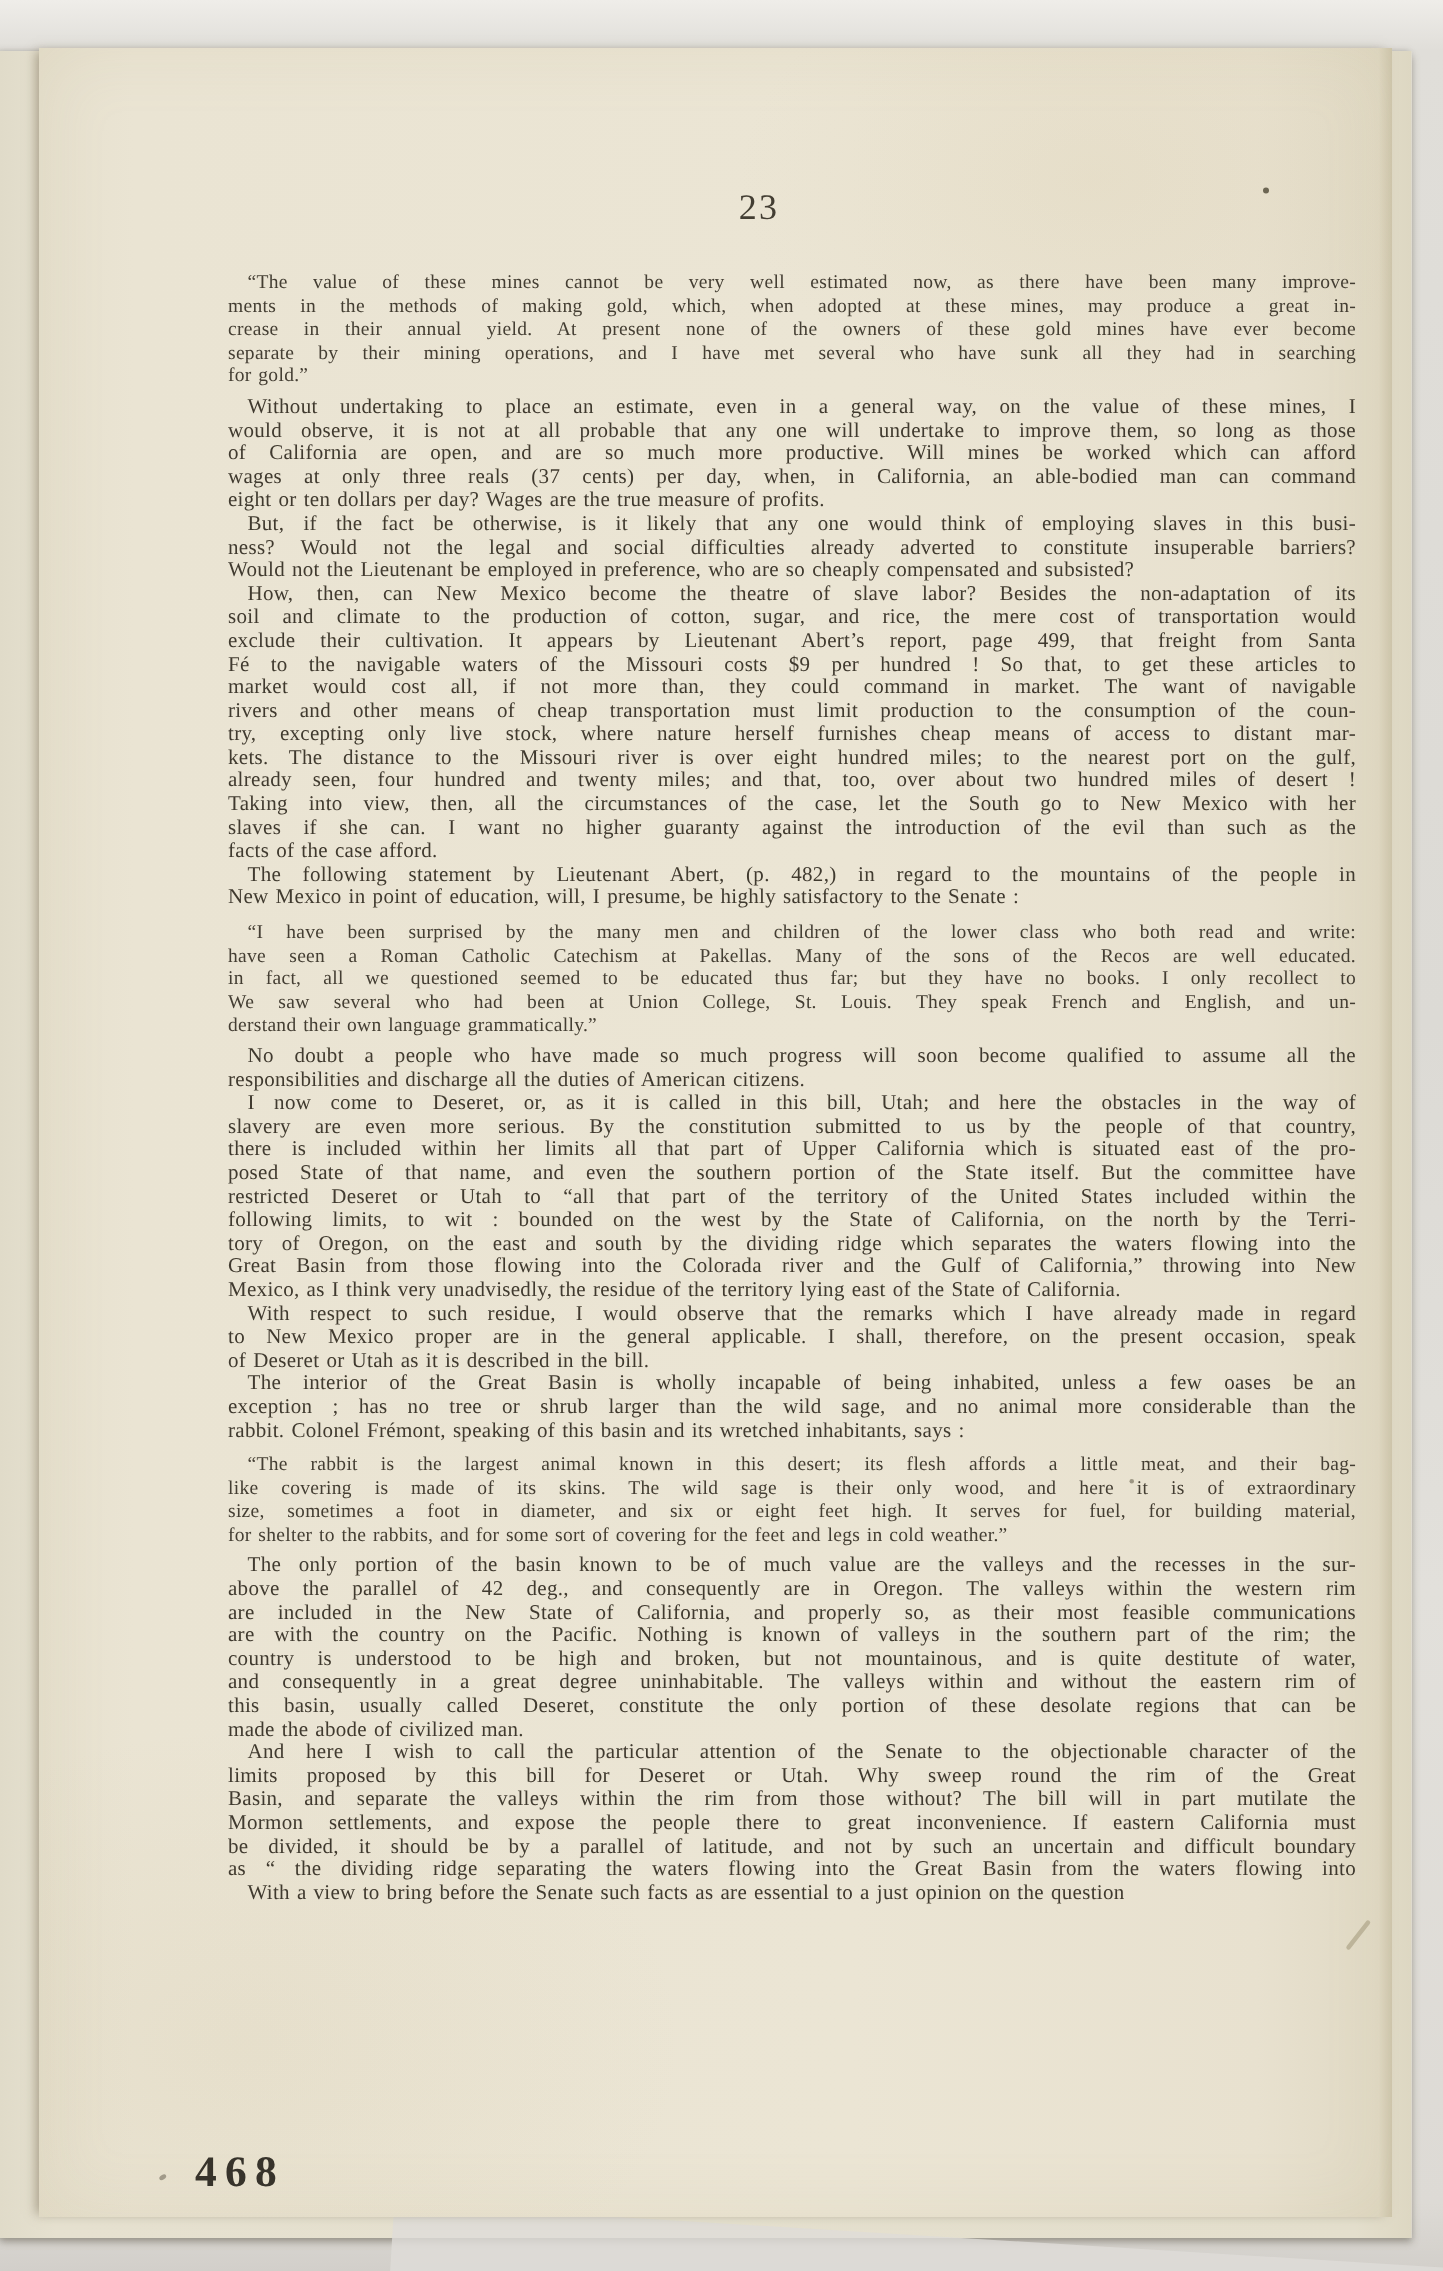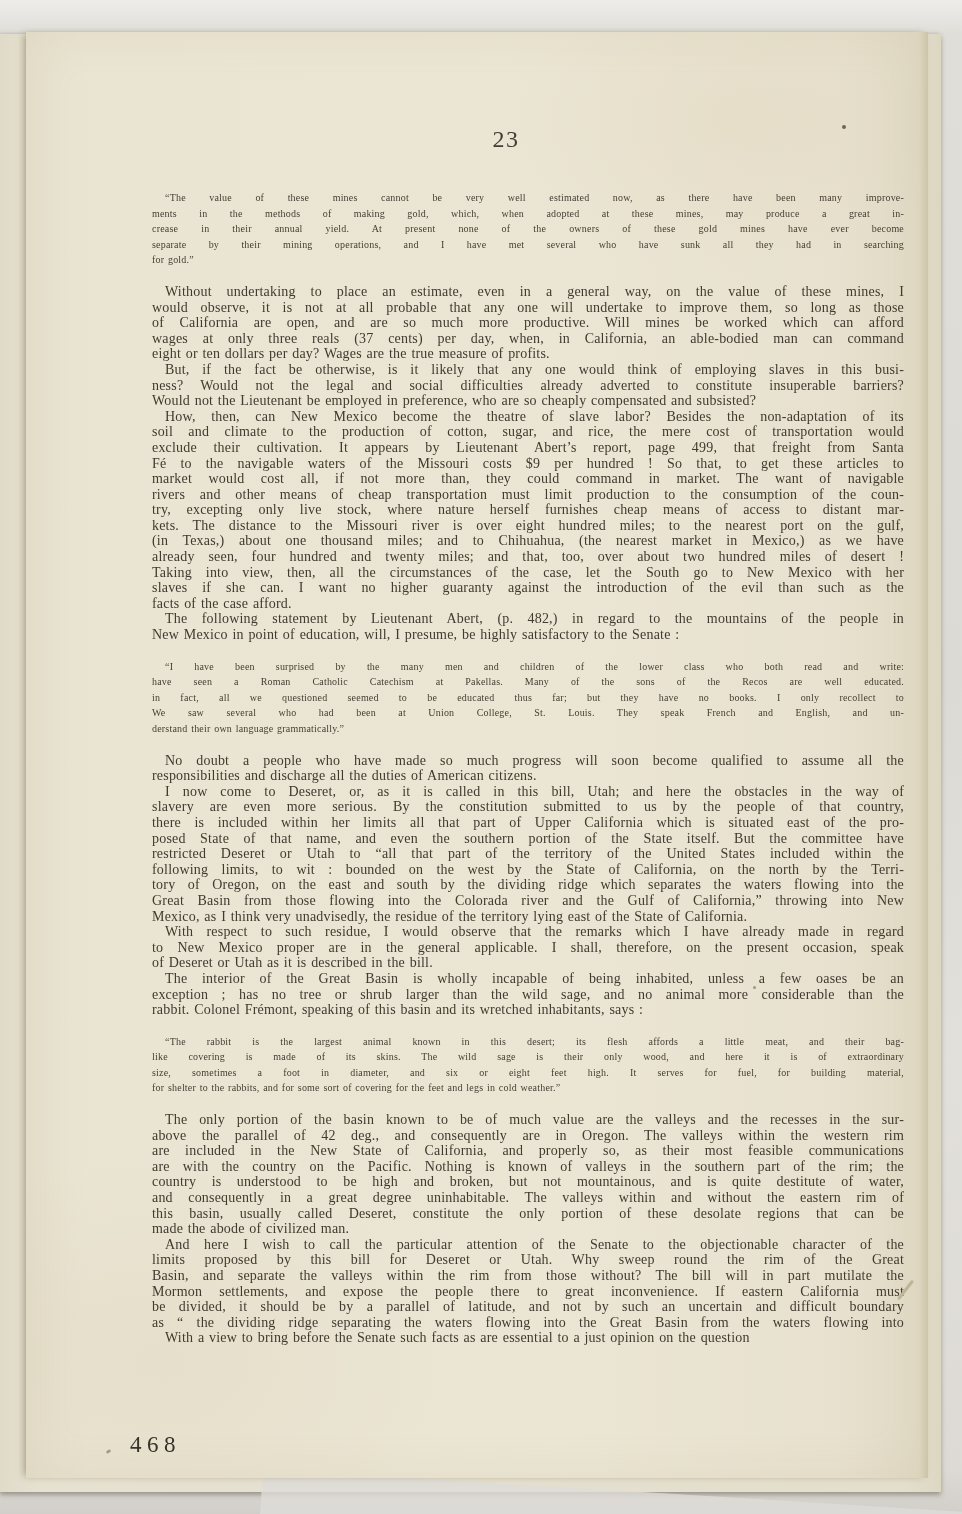--- a/index.html
+++ b/index.html
@@ -30,27 +30,27 @@
   }
   .page-number {
     position:absolute; left:480px; top:94px; transform:translateX(-50%);
     font-size:24px; letter-spacing:1.5px; color:#433e33;
   }
   .text-block {
     position:absolute; left:126px; top:142px; width:752px;
     color:#403a2f; font-size:14px; line-height:15.6px;
   }
   .para { margin:0; }
-  .para.quote { margin:16px 0; font-size:10px; color:#443e33; }
+  .para.quote { margin:6px 0; font-size:13px; color:#443e33; }
   .line { text-align:justify; text-align-last:justify; letter-spacing:.2px; word-spacing:1px; white-space:normal; }
   .line.first { text-indent:13px; }
   .line.last { text-align-last:left; }
   .stamp {
     position:absolute; left:104px; top:1400px;
-    font-size:23px; font-weight:400; letter-spacing:5.5px; color:#37332b;
+    font-size:29px; font-weight:700; letter-spacing:5.5px; color:#37332b;
   }
   .stamp-dot {
     position:absolute; left:80px; top:1418px; width:5px; height:3px;
     background:#847d6e; border-radius:50%; transform:rotate(-32deg); opacity:.7;
   }
   .fleck1 {
     position:absolute; left:816px; top:93px; width:4px; height:4px;
     background:#57513e; border-radius:50%; opacity:.85;
   }
   .fleck2 {
@@ -92,21 +92,20 @@
         </div>
         <div class="para body">
           <div class="line first">How, then, can New Mexico become the theatre of slave labor?  Besides the non-adaptation of its</div>
           <div class="line">soil and climate to the production of cotton, sugar, and rice, the mere cost of transportation would</div>
           <div class="line">exclude their cultivation.  It appears by Lieutenant Abert’s report, page 499, that freight from Santa</div>
           <div class="line">Fé to the navigable waters of the Missouri costs $9 per hundred !  So that, to get these articles to</div>
           <div class="line">market would cost all, if not more than, they could command in market.  The want of navigable</div>
           <div class="line">rivers and other means of cheap transportation must limit production to the consumption of the coun-</div>
           <div class="line">try, excepting only live stock, where nature herself furnishes cheap means of access to distant mar-</div>
           <div class="line">kets.  The distance to the Missouri river is over eight hundred miles; to the nearest port on the gulf,</div>
-          <div class="line">(in Texas,) about one thousand miles; and to Chihuahua, (the nearest market in Mexico,) as we have</div>
           <div class="line">already seen, four hundred and twenty miles; and that, too, over about two hundred miles of desert !</div>
           <div class="line">Taking into view, then, all the circumstances of the case, let the South go to New Mexico with her</div>
           <div class="line">slaves if she can.  I want no higher guaranty against the introduction of the evil than such as the</div>
           <div class="line last">facts of the case afford.</div>
         </div>
         <div class="para body">
           <div class="line first">The following statement by Lieutenant Abert, (p. 482,) in regard to the mountains of the people in</div>
           <div class="line last">New Mexico in point of education, will, I presume, be highly satisfactory to the Senate :</div>
         </div>
         <div class="para quote">

